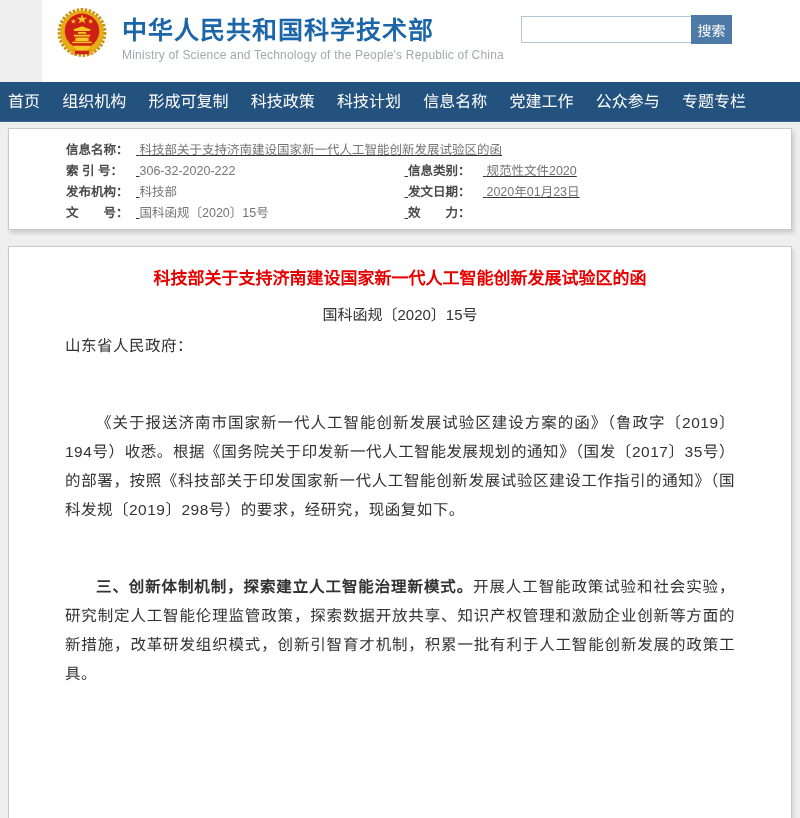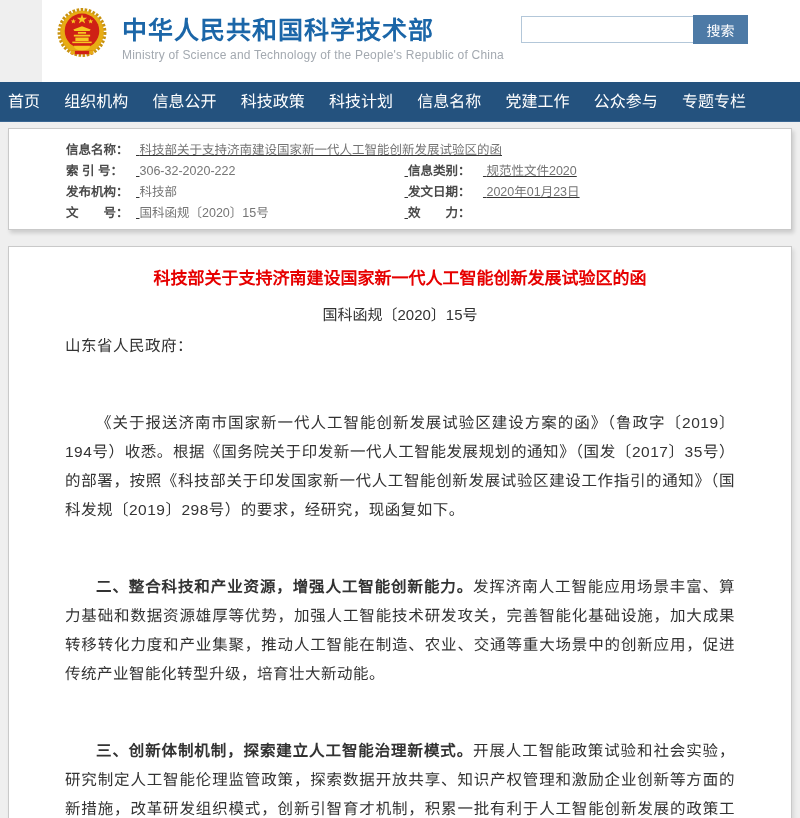--- a/index.html
+++ b/index.html
@@ -25,21 +25,21 @@
   .emblem{position:absolute;left:14px;top:7px;width:52px;height:56px;}
   .brand{position:absolute;left:80px;top:15px;cursor:pointer;}
   .site-title{font-size:25px;font-weight:bold;color:var(--title-blue);letter-spacing:1px;line-height:30px;}
   .site-sub{font-size:12px;color:#a3a9b0;margin-top:3px;letter-spacing:0.2px;}
   .search-wrap{position:absolute;top:15px;right:52px;height:29px;}
   .search-input{
     position:absolute;right:51px;top:1px;width:176px;height:27px;
     border:1px solid #b3c7d9;background:#fff;padding:0 6px;font-size:13px;outline:none;
   }
   .search-btn{
-    position:absolute;right:0;top:0;width:55px;height:29px;border:none;
+    position:absolute;right:16px;top:0;width:41px;height:29px;border:none;
     background:var(--search-btn);color:#fff;font-size:14px;cursor:pointer;
     font-family:inherit;
   }
   
   .nav{
     height:40px;background:var(--nav-bg);display:flex;align-items:center;
     justify-content:space-between;padding:0 54px 0 8px;border-bottom:1px solid #3a6692;
   }
   .nav-item{color:#fff;font-size:16px;cursor:pointer;white-space:nowrap;line-height:40px;}
   
@@ -102,21 +102,21 @@
 
   <div class="search-wrap">
     <input class="search-input" type="text" placeholder="" style="">
     <button class="search-btn">搜索</button>
   </div>
 </div>
 
 <div class="nav">
   <span class="nav-item">首页</span>
   <span class="nav-item">组织机构</span>
-  <span class="nav-item">信息公开</span>
+  <span class="nav-item">形成可复制</span>
   <span class="nav-item">科技政策</span>
   <span class="nav-item">科技计划</span>
   <span class="nav-item">信息名称</span>
   <span class="nav-item">党建工作</span>
   <span class="nav-item">公众参与</span>
   <span class="nav-item">专题专栏</span>
 </div>
 
 <div class="meta-card">
   <div class="meta-row">
@@ -142,17 +142,16 @@
     <span class="m-value"></span>
   </div>
 </div>
 
 <div class="doc-card">
   <div class="doc-title">科技部关于支持济南建设国家新一代人工智能创新发展试验区的函</div>
   <div class="doc-number">国科函规〔2020〕15号</div>
   <div class="doc-body">
     <p>山东省人民政府：</p>
     <p class="indent"><b></b><span>《关于报送济南市国家新一代人工智能创新发展试验区建设方案的函》（鲁政字〔2019〕194号）收悉。根据《国务院关于印发新一代人工智能发展规划的通知》（国发〔2017〕35号）的部署，按照《科技部关于印发国家新一代人工智能创新发展试验区建设工作指引的通知》（国科发规〔2019〕298号）的要求，经研究，现函复如下。</span></p>
-    <p class="indent"><b>二、整合科技和产业资源，增强人工智能创新能力。</b><span>发挥济南人工智能应用场景丰富、算力基础和数据资源雄厚等优势，加强人工智能技术研发攻关，完善智能化基础设施，加大成果转移转化力度和产业集聚，推动人工智能在制造、农业、交通等重大场景中的创新应用，促进传统产业智能化转型升级，培育壮大新动能。</span></p>
     <p class="indent"><b>三、创新体制机制，探索建立人工智能治理新模式。</b><span>开展人工智能政策试验和社会实验，研究制定人工智能伦理监管政策，探索数据开放共享、知识产权管理和激励企业创新等方面的新措施，改革研发组织模式，创新引智育才机制，积累一批有利于人工智能创新发展的政策工具。</span></p>
 
   </div>
 </div>
 
 </body></html>

